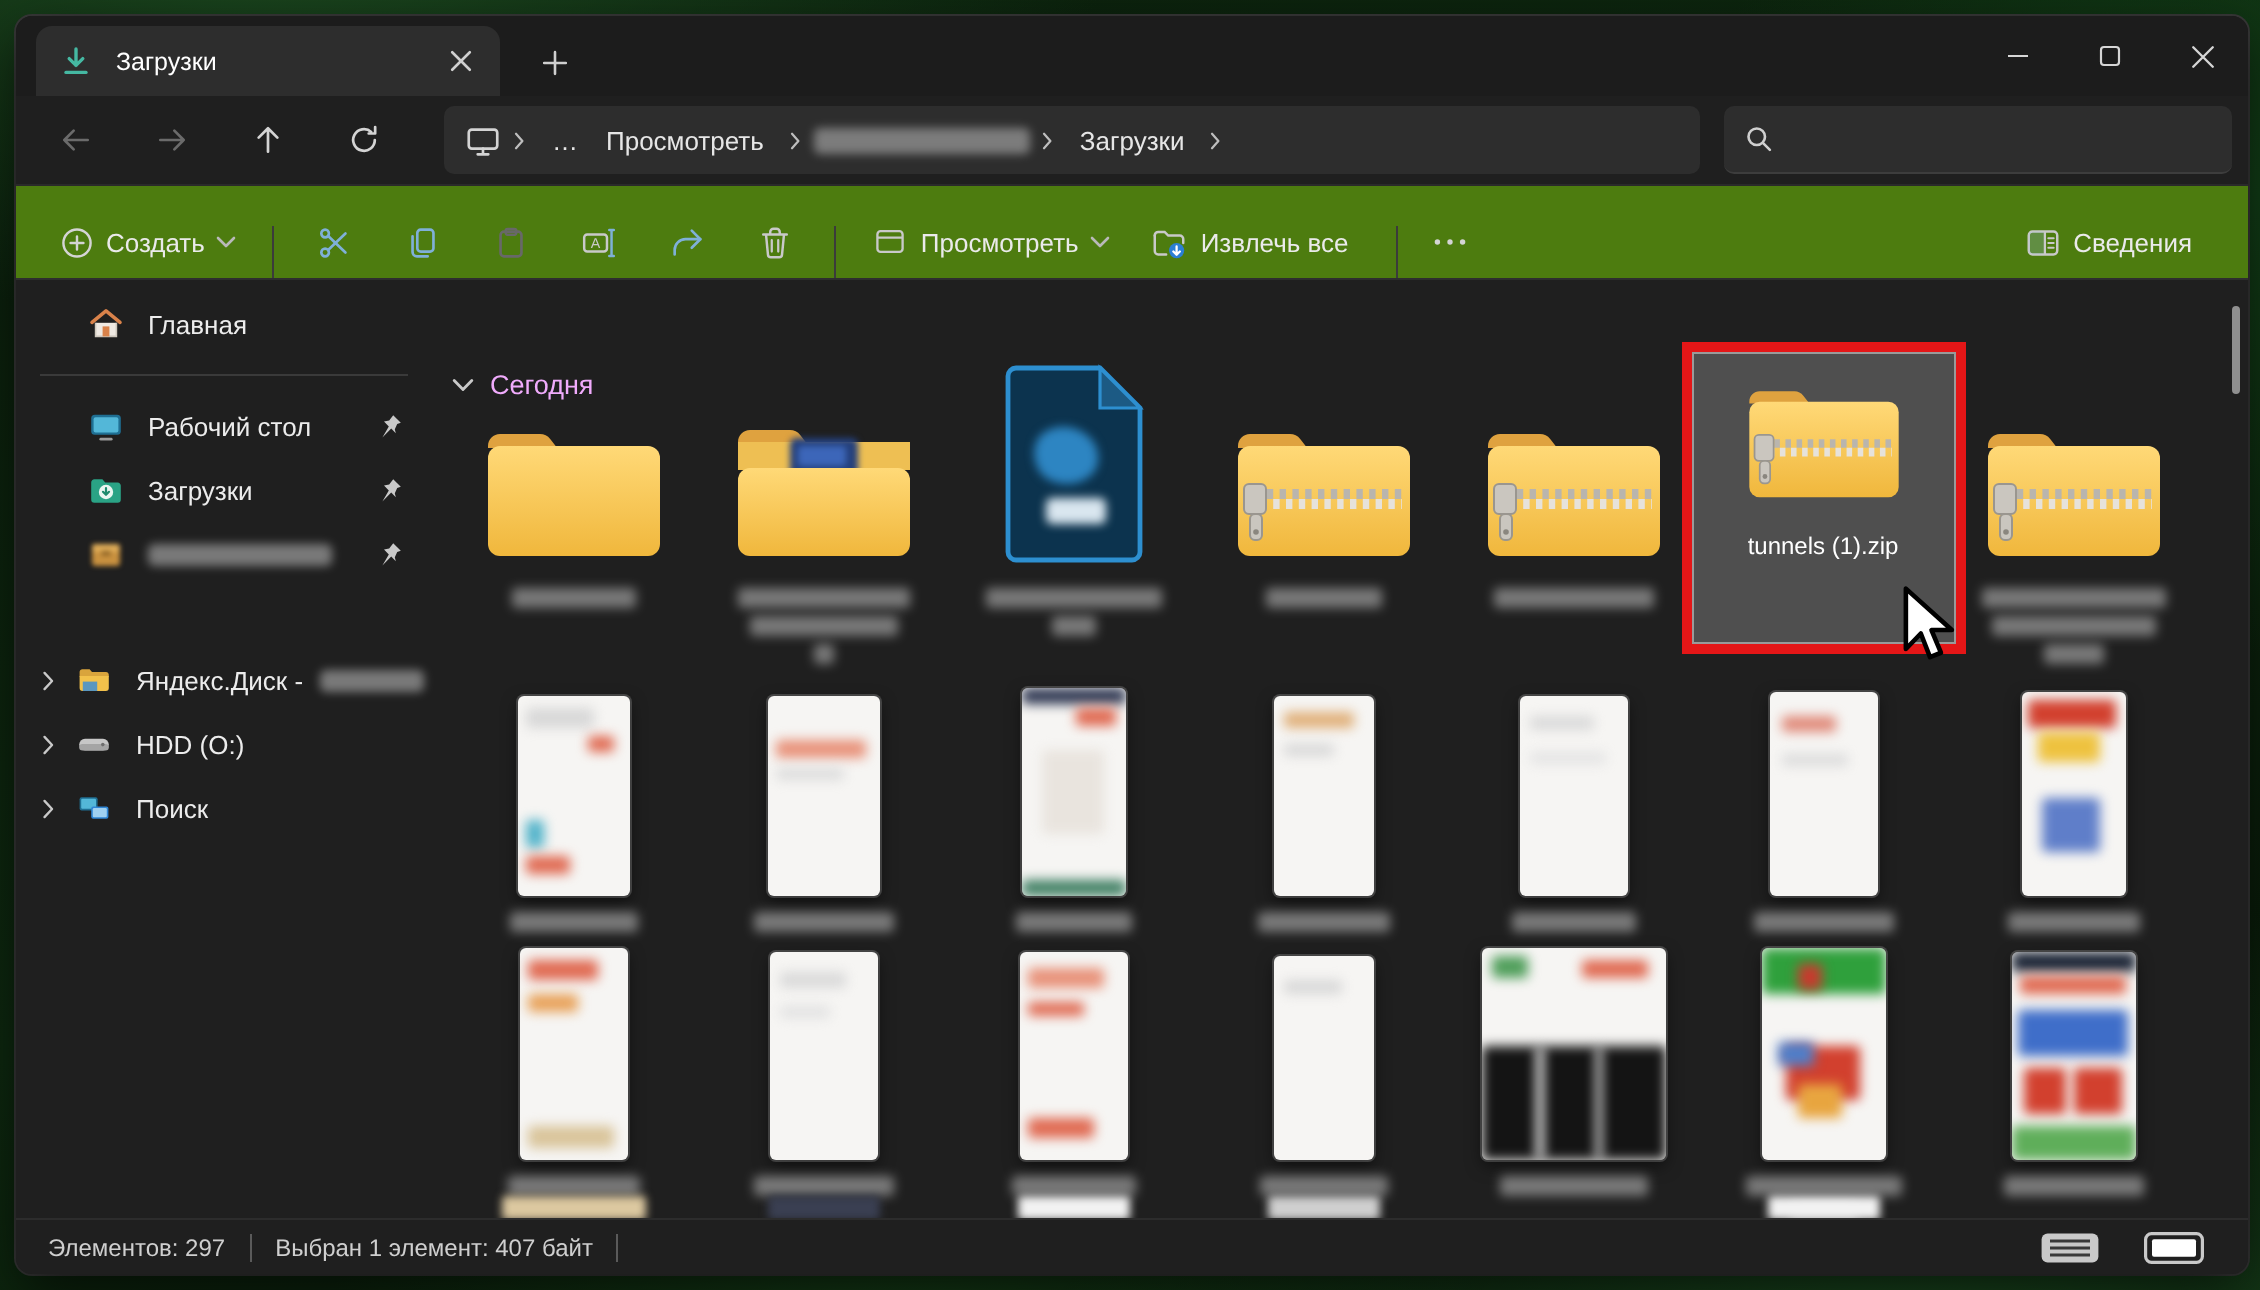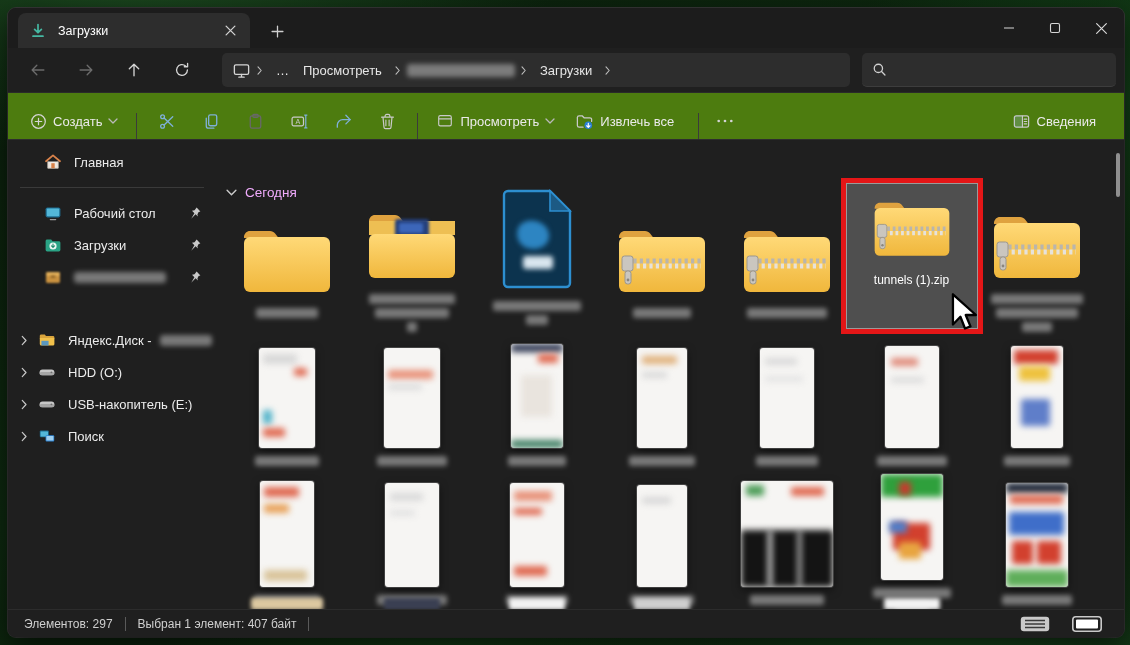--- a/index.html
+++ b/index.html
@@ -63,21 +63,21 @@
   .srow .sicon{ width:18px; height:18px; margin-left:10px; flex:none;}
   .srow .slabel{ margin-left:12px; font-size:13px; color:#ececec; white-space:nowrap;}
   .srow .pin{ position:absolute; right:10px; top:8px; width:14px; height:14px; }
   .sdivider{ height:1px; background:#3a3a3a; margin:10px 12px 10px 12px; }
   .bpill{ display:inline-block; height:11px; border-radius:3px; background:#909090; filter:blur(2.5px); opacity:.8; vertical-align:middle;}
   
   .content{ position:relative; flex:1 1 auto; height:469px; overflow:hidden; }
   .grouphdr{ position:absolute; left:10px; top:9px; display:flex; align-items:center; color:#f0abfc; font-size:13.5px;margin-top:36px;}
   .grouphdr svg{ margin-right:8px; }
   .grid-row{ position:absolute; left:8px; display:flex; }
-  .cell{ width:125px; flex:none; display:flex; flex-direction:column; align-items:center;justify-content:center; }
+  .cell{ width:125px; flex:none; display:flex; flex-direction:column; align-items:center; }
   .iconbox{ height:110px; display:flex; align-items:flex-end; justify-content:center; }
   .labels{ margin-top:8px; display:flex; flex-direction:column; align-items:center; }
   .labels .bl{ height:10px; border-radius:2px; background:#9b9b9b; filter:blur(2.6px); opacity:.72; margin-bottom:4px;}
   .shot{ position:relative; background:#f6f5f3; border-radius:3px; box-shadow:0 0 0 1px rgba(255,255,255,.18), 0 3px 8px rgba(0,0,0,.5); overflow:hidden;}
   .shot .mk{ position:absolute; filter:blur(3px); border-radius:2px; }
   .sel-tile{
     width:132px; height:146px; background:#4f4f4f; border:1px solid #9a9a9a;
     box-shadow:0 0 0 5px var(--annotation-red); display:flex; flex-direction:column; align-items:center; justify-content:flex-start;
     padding-top:10px; position:relative;
   }
@@ -387,35 +387,20 @@
         <span class="sicon" style="margin-left:4px;">
           <svg viewBox="0 0 18 18" width="18" height="18">
               <rect x="1.6" y="6.4" width="14.8" height="5.8" rx="2.9" fill="#c7c7c7"></rect>
               <rect x="1.6" y="9" width="14.8" height="3.2" rx="1.6" fill="#a5a5a5"></rect>
               <circle cx="13.4" cy="9.3" r="0.9" fill="#6e6e6e"></circle>
             </svg>
         </span>
         <span class="slabel">HDD (O:)</span>
       </div>
 
-      <div class="srow">
-        <span class="sexp">
-          <svg viewBox="0 0 10 12" width="9" height="11">
-              <path d="m2.5 1.5 4.2 4.5-4.2 4.5" stroke="#c9c9c9" fill="none" stroke-width="1.3" stroke-linecap="round" stroke-linejoin="round"></path>
-            </svg>
-        </span>
-        <span class="sicon" style="margin-left:4px;">
-          <svg viewBox="0 0 18 18" width="18" height="18">
-              <rect x="1.6" y="6.4" width="14.8" height="5.8" rx="2.9" fill="#c7c7c7"></rect>
-              <rect x="1.6" y="9" width="14.8" height="3.2" rx="1.6" fill="#a5a5a5"></rect>
-              <circle cx="13.4" cy="9.3" r="0.9" fill="#6e6e6e"></circle>
-            </svg>
-        </span>
-        <span class="slabel">USB-накопитель (E:)</span>
-      </div>
 
       <div class="srow">
         <span class="sexp">
           <svg viewBox="0 0 10 12" width="9" height="11">
               <path d="m2.5 1.5 4.2 4.5-4.2 4.5" stroke="#c9c9c9" fill="none" stroke-width="1.3" stroke-linecap="round" stroke-linejoin="round"></path>
             </svg>
         </span>
         <span class="sicon" style="margin-left:4px;">
           <svg viewBox="0 0 18 18" width="18" height="18">
               <rect x="1.8" y="3.6" width="9" height="6.6" rx="1" fill="#1f6f93"></rect>

